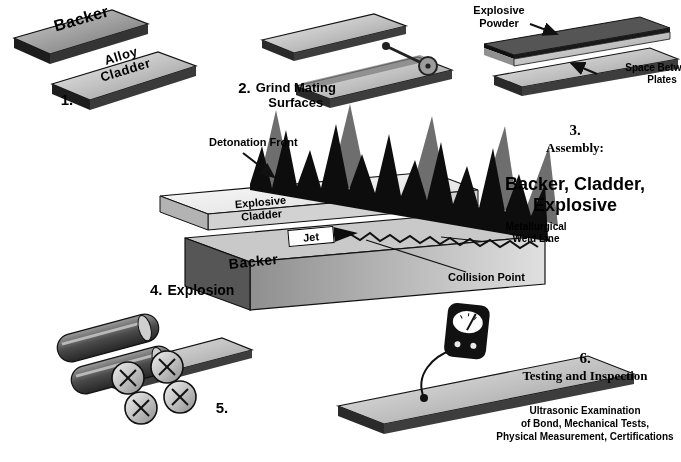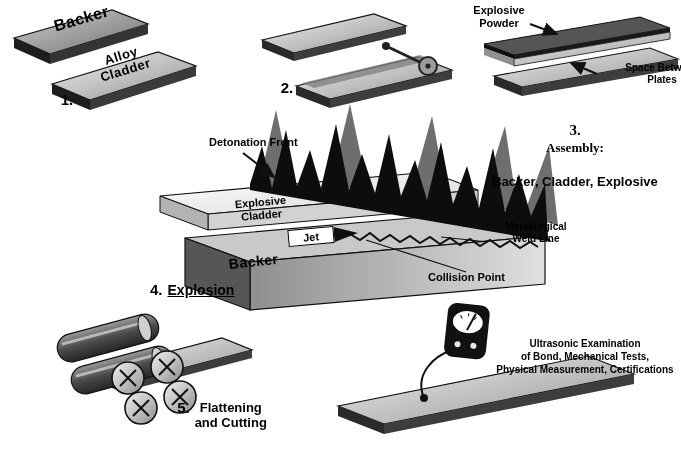--- a/index.html
+++ b/index.html
@@ -6,21 +6,21 @@
   html,body { background:#fff; font-family:"Liberation Sans", sans-serif; }
   .canvas { position:relative; width:681px; height:462px; background:#fff; overflow:hidden; }
   .canvas > svg.art { position:absolute; left:0; top:0; }
   .lbl { position:absolute; font-weight:bold; color:#000; white-space:pre-line; line-height:1.18; }
   .caption { display:flex; gap:5px; align-items:flex-start; }
   .caption .num { font-size:15px; line-height:1.1; }
   .caption .ttl { font-size:13px; text-align:center; }
   .cap-center { text-align:center; }
   .cap-center .row1 { font-size:13px;font-family:Liberation Serif, serif; }
   .cap-center .row1 .num { font-size:15px; }
-  .cap-center .sub { font-size:13px; }
+  .cap-center .sub { font-size:18px; }
   .cap-center .sub-small { font-size:10px; line-height:1.3; margin-top:2px; }
   .small { font-size:11px; }
   .tiny { font-size:10px; }
   .plate-txt { letter-spacing:0.5px; }
   .jet-box { position:absolute; left:288px; top:228px; width:46px; height:17px;
              background:#fff; border:1.6px solid #000; display:flex; align-items:center;
              justify-content:center; font-weight:bold; font-size:11px; transform:rotate(-5deg); }
 </style>
 </head>
 <body>
@@ -184,20 +184,22 @@
   <div class="lbl plate-txt" style="left:52px; top:18px; font-size:16px; transform:rotate(-16deg); transform-origin:left top;">Backer</div>
   <div class="lbl plate-txt cap-center" style="left:94px; top:56px; font-size:13px; transform:rotate(-17deg); transform-origin:left top; text-align:center;">Alloy
 Cladder</div>
 
   <div class="lbl caption" style="left:2px; top:92px; width:130px; justify-content:center;">
     <span class="num">1.</span>
   </div>
 
   <div class="lbl caption" style="left:222px; top:80px; width:130px; justify-content:center;">
     <span class="num">2.</span>
+    <span class="ttl">Grind Mating
+Surfaces</span>
   </div>
 
   <div class="lbl small cap-center" style="left:466px; top:4px; width:66px;">Explosive
 Powder</div>
   <div class="lbl tiny cap-center" style="left:618px; top:62px; width:88px;">Space Between
 Plates</div>
   <div class="lbl cap-center" style="left:476px; top:88px; width:198px;">
     <div class="row1">
       <span class="num">3.</span>
       <span>Assembly:</span>
@@ -207,31 +209,33 @@
 
   <div class="lbl small" style="left:162px; top:136px;margin-left:47px;">Detonation Front</div>
   <div class="lbl small cap-center" style="left:230px; top:196px; width:62px; transform:rotate(-5deg);">Explosive
 Cladder</div>
   <div class="jet-box">
     <span>Jet</span>
   </div>
   <div class="lbl plate-txt" style="left:228px; top:256px; font-size:14px; transform:rotate(-6deg); transform-origin:left top;">Backer</div>
   <div class="lbl tiny cap-center" style="left:490px; top:221px; width:92px;">Metallurgical
 Weld Line</div>
-  <div class="lbl small" style="left:428px; top:271px;">Collision Point</div>
+  <div class="lbl small" style="left:448px; top:271px;">Collision Point</div>
   <div class="lbl caption" style="left:150px; top:282px;">
     <span class="num">4.</span>
-    <span class="ttl" style="font-size:14px;text-decoration:underline;">Explosion</span>
+    <span class="ttl" style="font-size:14px;">Explosion</span>
   </div>
 
   <div class="lbl caption" style="left:162px; top:400px; width:120px; justify-content:center;">
     <span class="num">5.</span>
-    <span class="ttl">Flattening
-and Cutting</span>
   </div>
 
   <div class="lbl cap-center" style="left:490px; top:316px; width:190px;">
+    <div class="row1">
+      <span class="num">6.</span>
+      <span>Testing and Inspection</span>
+    </div>
     <div class="sub-small">Ultrasonic Examination
 of Bond, Mechanical Tests,
 Physical Measurement, Certifications</div>
   </div>
 
 </div>
 
 </body></html>

